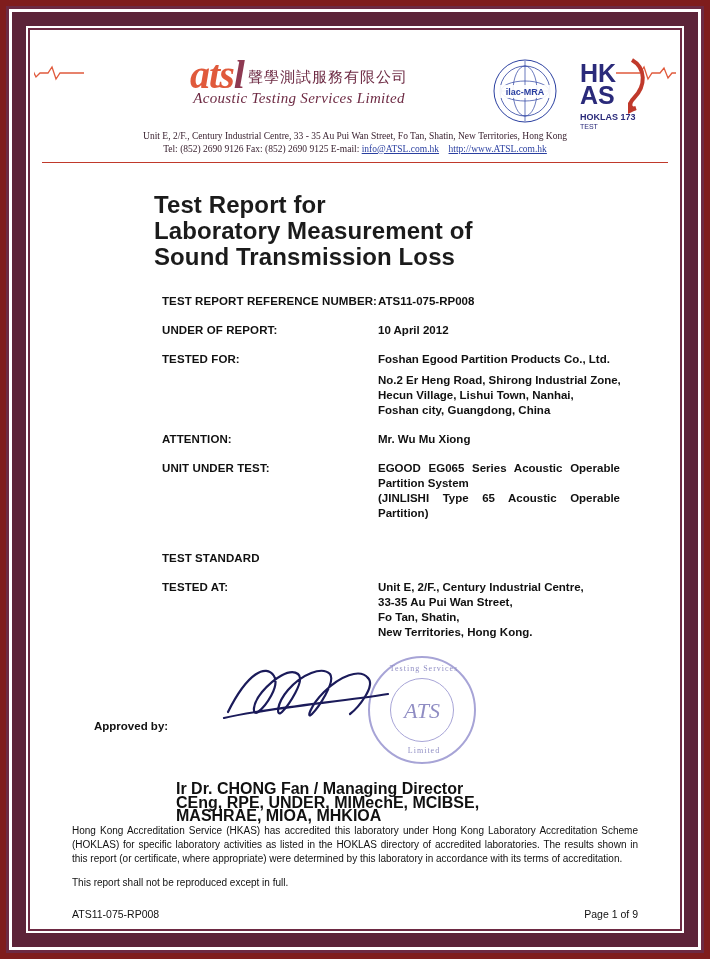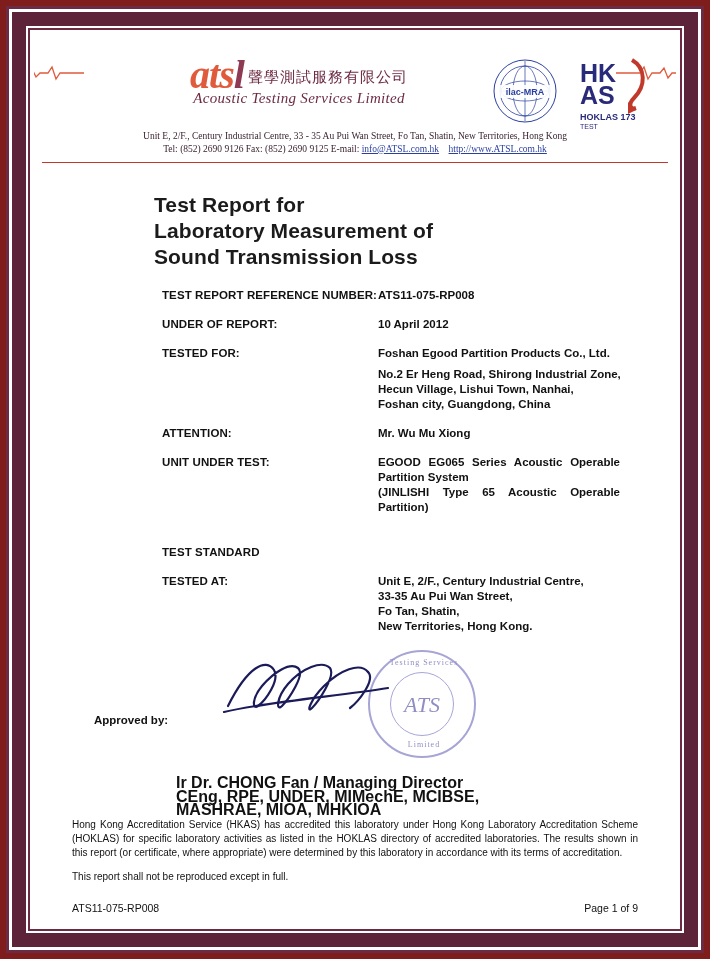--- a/index.html
+++ b/index.html
@@ -139,31 +139,31 @@
     width: 84px;
     height: 84px;
     text-align: right;
   }
 
   
   .content {
     padding: 26px 24px 0 24px;
   }
   .doc-title {
-    font-size: 21px;
+    font-size: 24px;
     font-weight: bold;
     color: #1b1b1b;
     line-height: 26px;
     margin-left: 96px;
     letter-spacing: 0.1px;
   }
 
   
   .fields {
-    margin-top: 18px;
+    margin-top: 24px;
     margin-left: 104px;
     font-size: 11.5px;
     color: #111;
   }
   .field-row {
     display: flex;
     margin-bottom: 14px;
   }
   .field-label {
     width: 216px;

